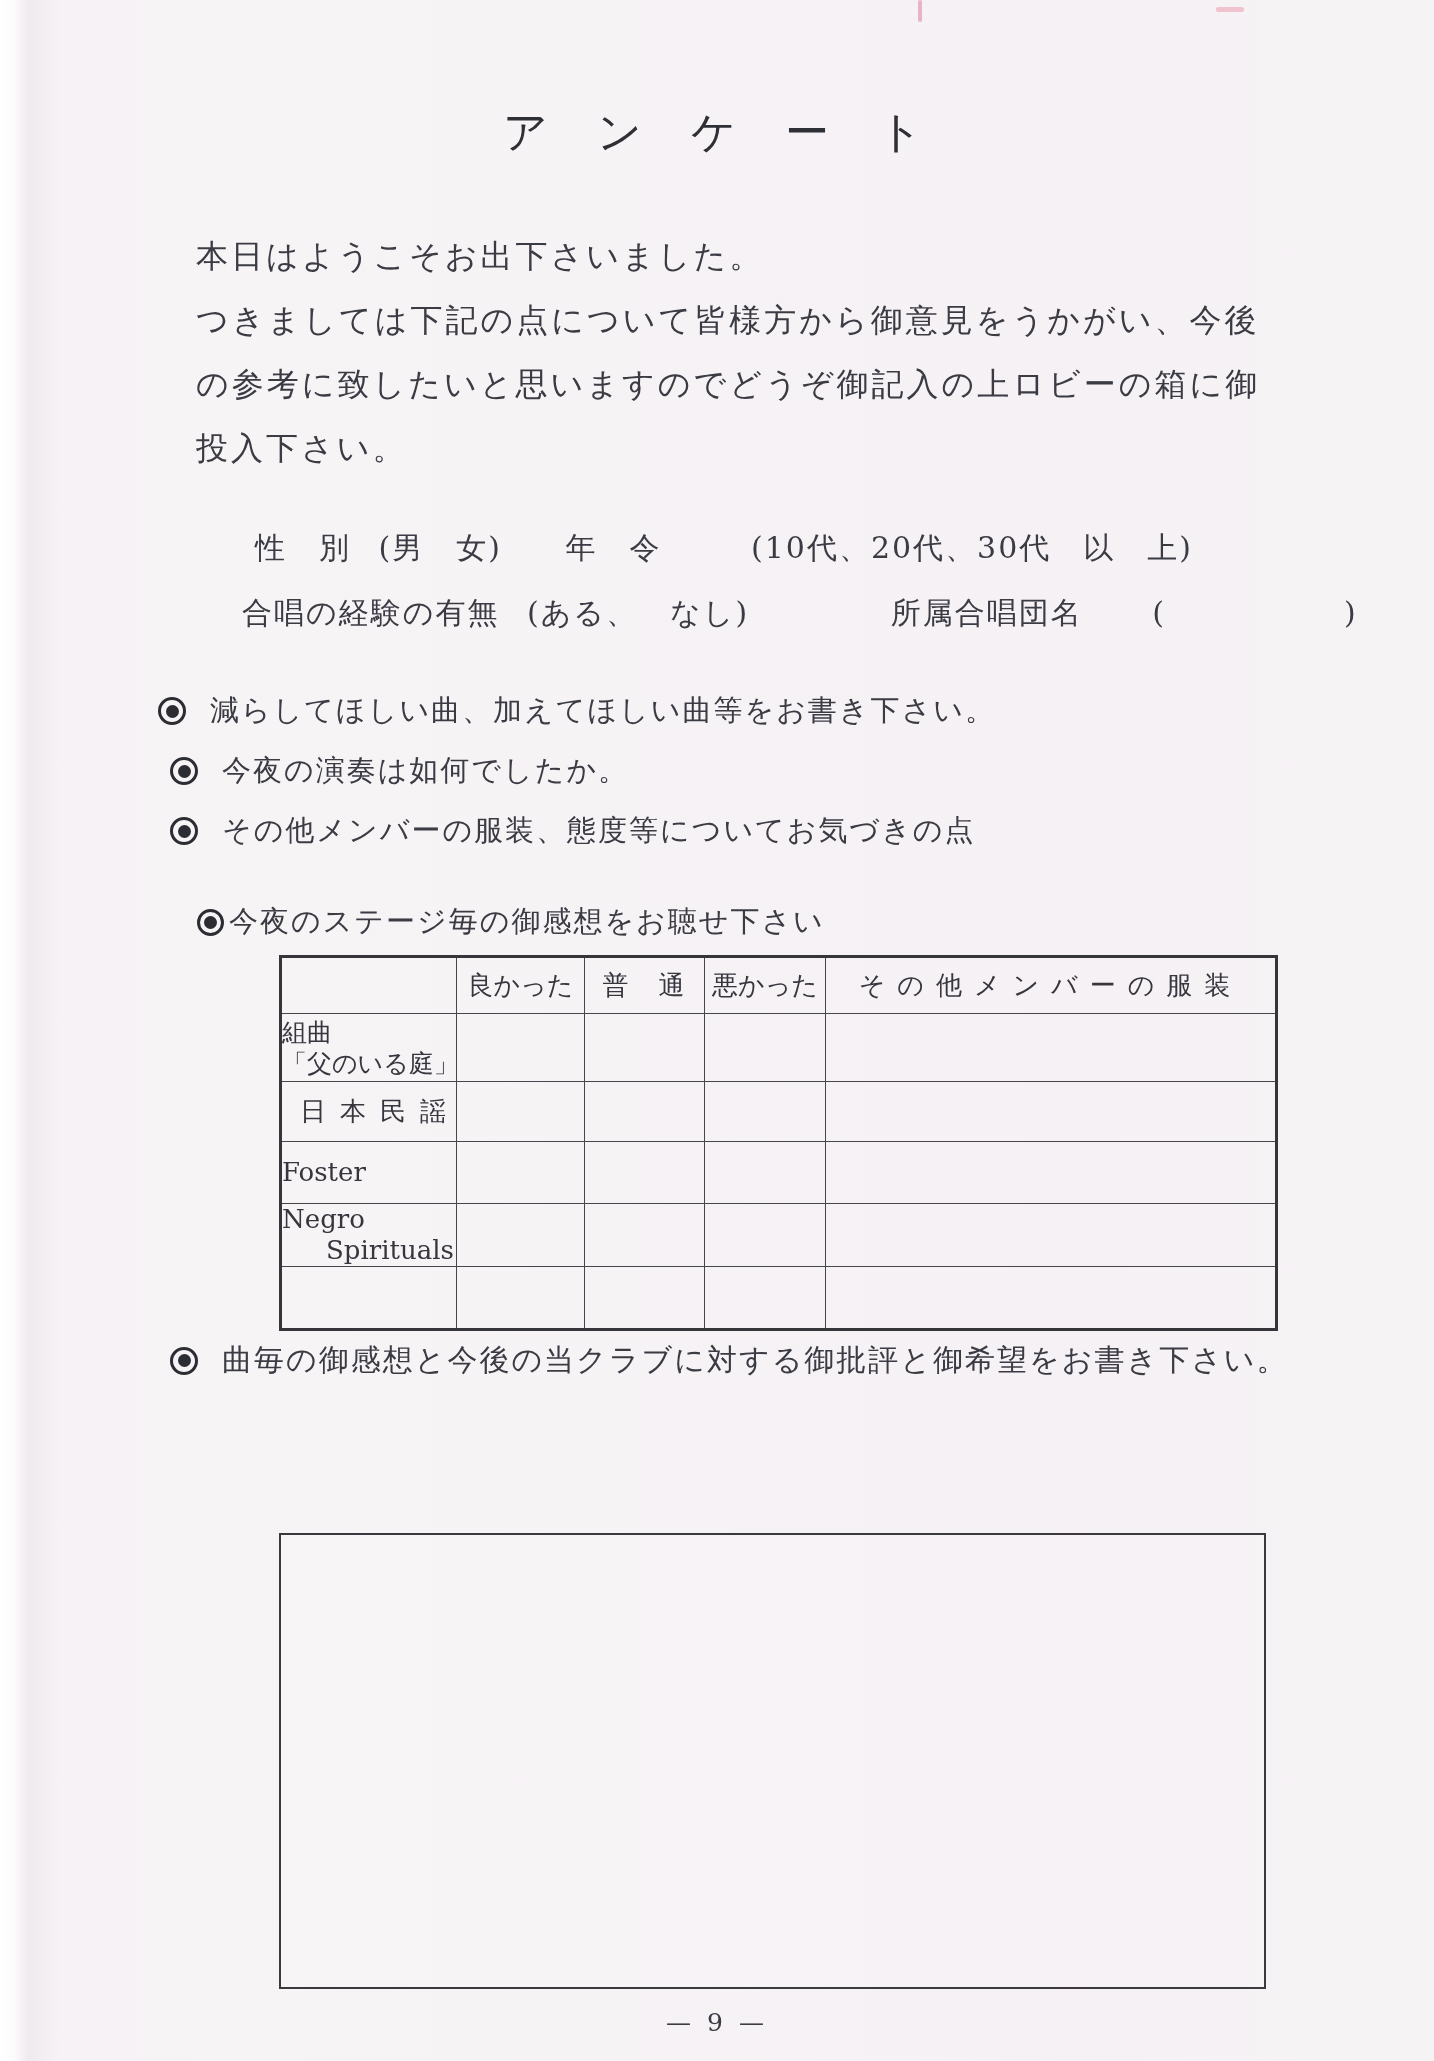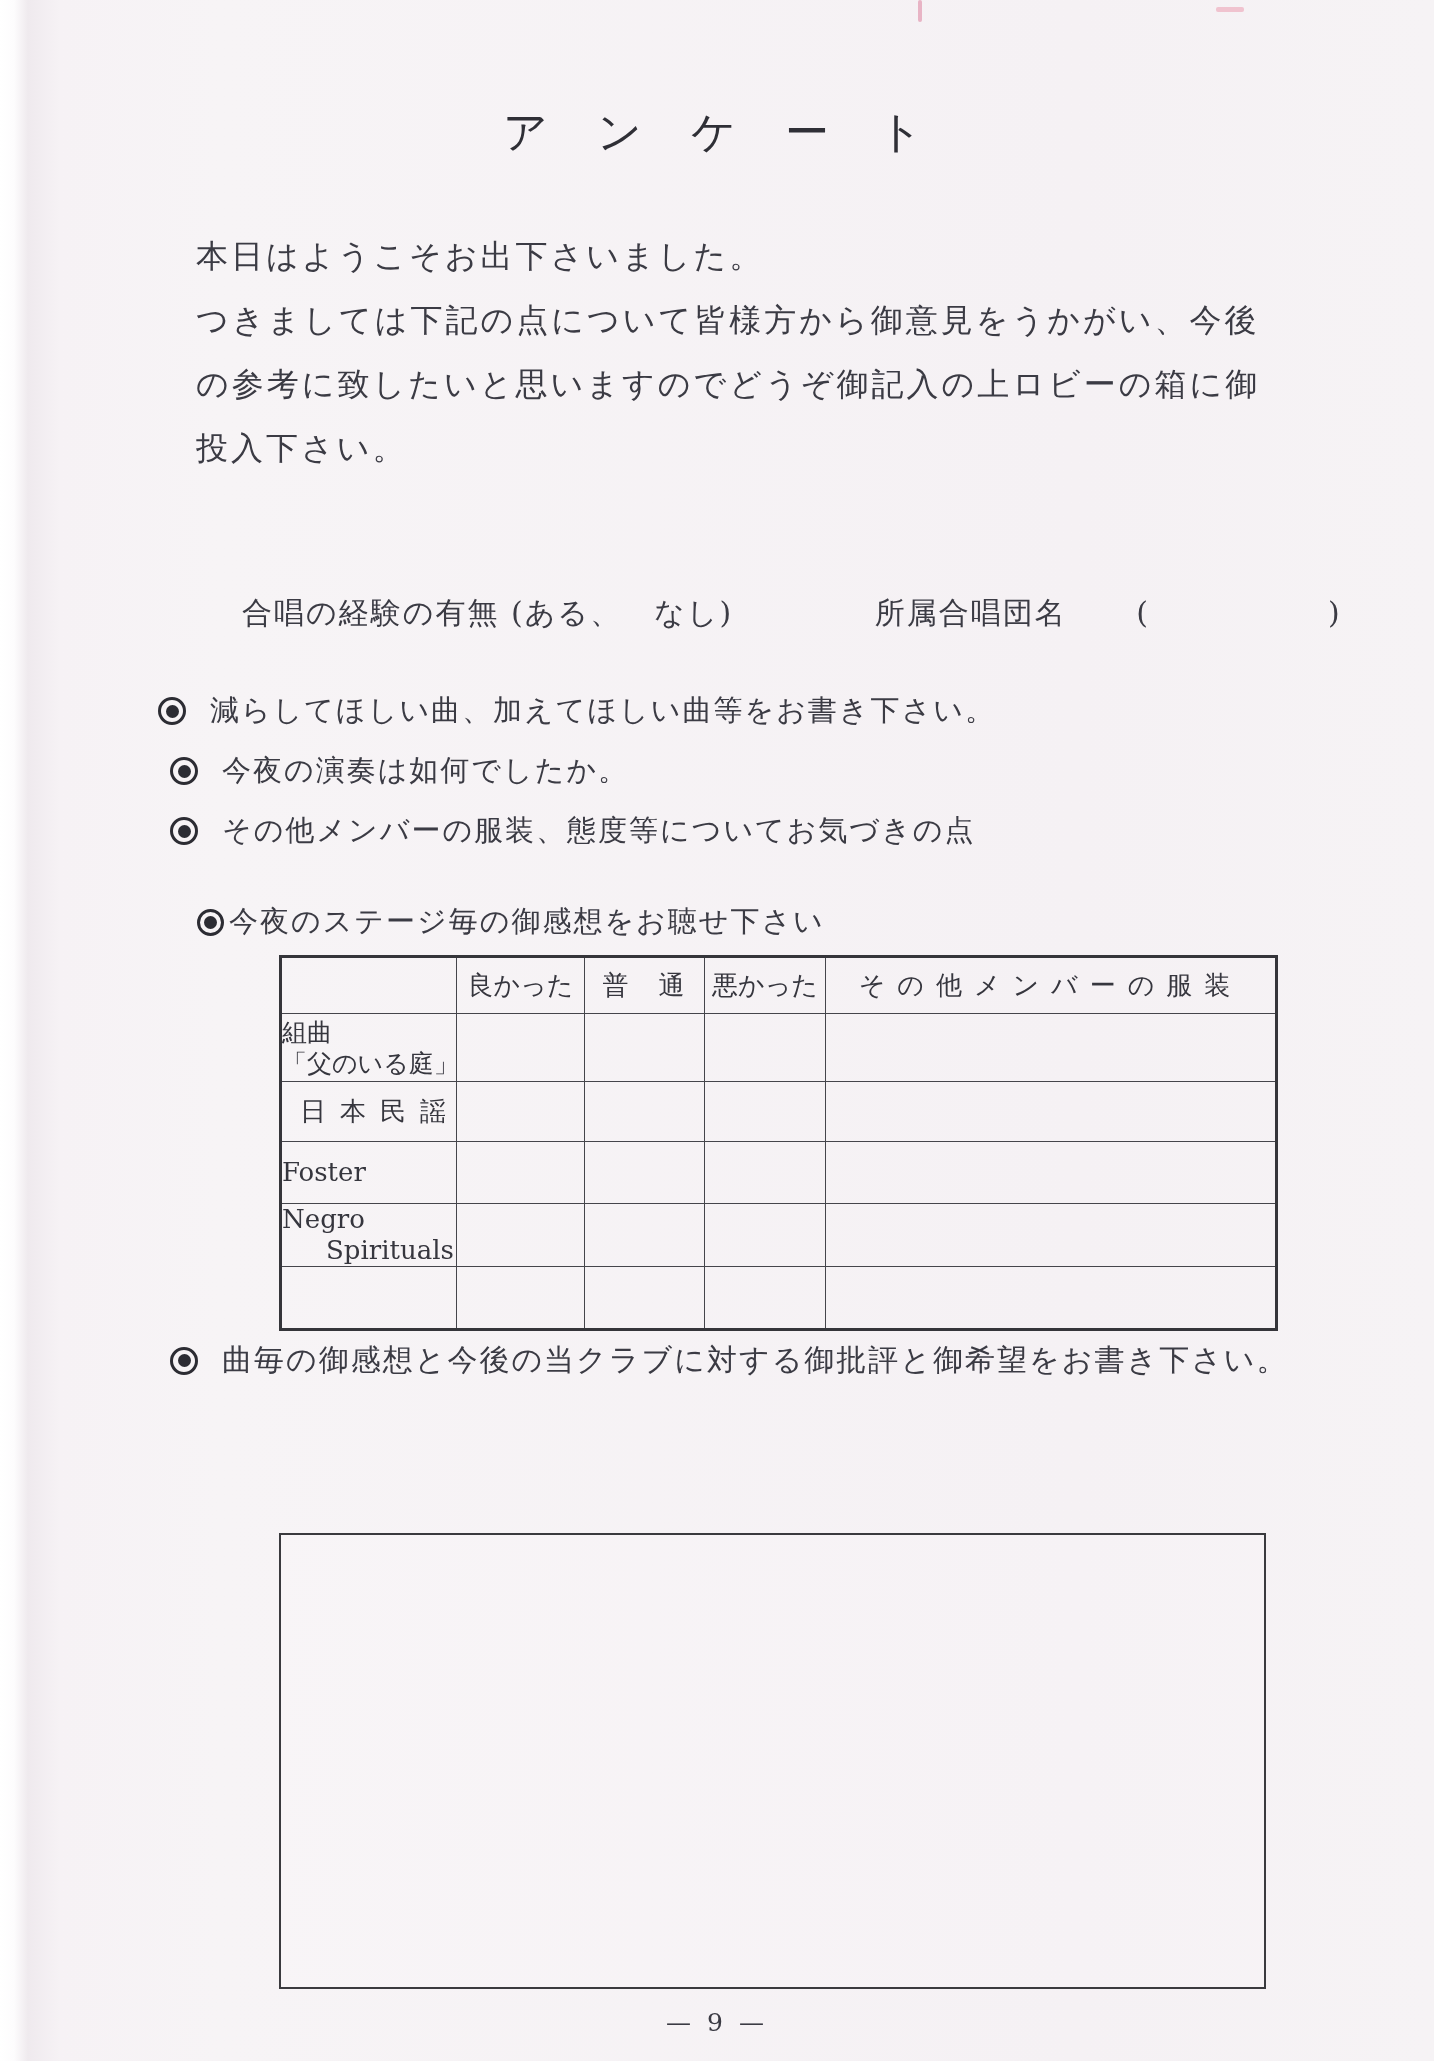--- a/index.html
+++ b/index.html
@@ -26,21 +26,21 @@
   .intro {
     left:196px; top:224px;
     font-size:32px; line-height:64px; letter-spacing:3px;
     white-space:nowrap;
   }
 
   .demo-line { font-size:30px; letter-spacing:2px; white-space:nowrap; }
   .demo1 { left:255px; top:528px; }
   .demo2 { left:242px; top:593px; }
   .mr16 { margin-right:16px; } .mr52 { margin-right:52px; }
-  .mr78 { margin-right:78px; } .mr130 { margin-right:130px; }
+  .mr78 { margin-right:78px; } .mr130 { margin-right:130px;margin-left:16px; }
   .mr58 { margin-right:58px; }
   .blank-space { display:inline-block; width:155px; }
 
   .q-item { display:flex; align-items:center; gap:24px;
             font-size:29px; letter-spacing:2px; white-space:nowrap; }
   .q1 { left:158px; top:691px; }
   .q2 { left:170px; top:751px; }
   .q3 { left:170px; top:811px; }
   .q4 { left:170px; top:1340px; font-size:30px; }
 
@@ -108,20 +108,26 @@
 
   <div class="abs doc-title">アンケート</div>
 
   <div class="abs intro">
     <div>本日はようこそお出下さいました。</div>
     <div>つきましては下記の点について皆様方から御意見をうかがい、今後</div>
     <div>の参考に致したいと思いますのでどうぞ御記入の上ロビーの箱に御</div>
     <div>投入下さい。</div>
   </div>
 
+  <div class="abs demo-line demo1">
+    <span class="mr16">性　別</span>
+    <span class="mr52">(男　女)</span>
+    <span class="mr78">年　令</span>
+    <span>(10代、20代、30代　以　上)</span>
+  </div>
 
   <div class="abs demo-line demo2">
     <span>合唱の経験の有無</span>
     <span class="mr130">(ある、　なし)</span>
     <span class="mr58">所属合唱団名</span>
     <span>(</span>
     <span class="blank-space"></span>
     <span>)</span>
   </div>
 

